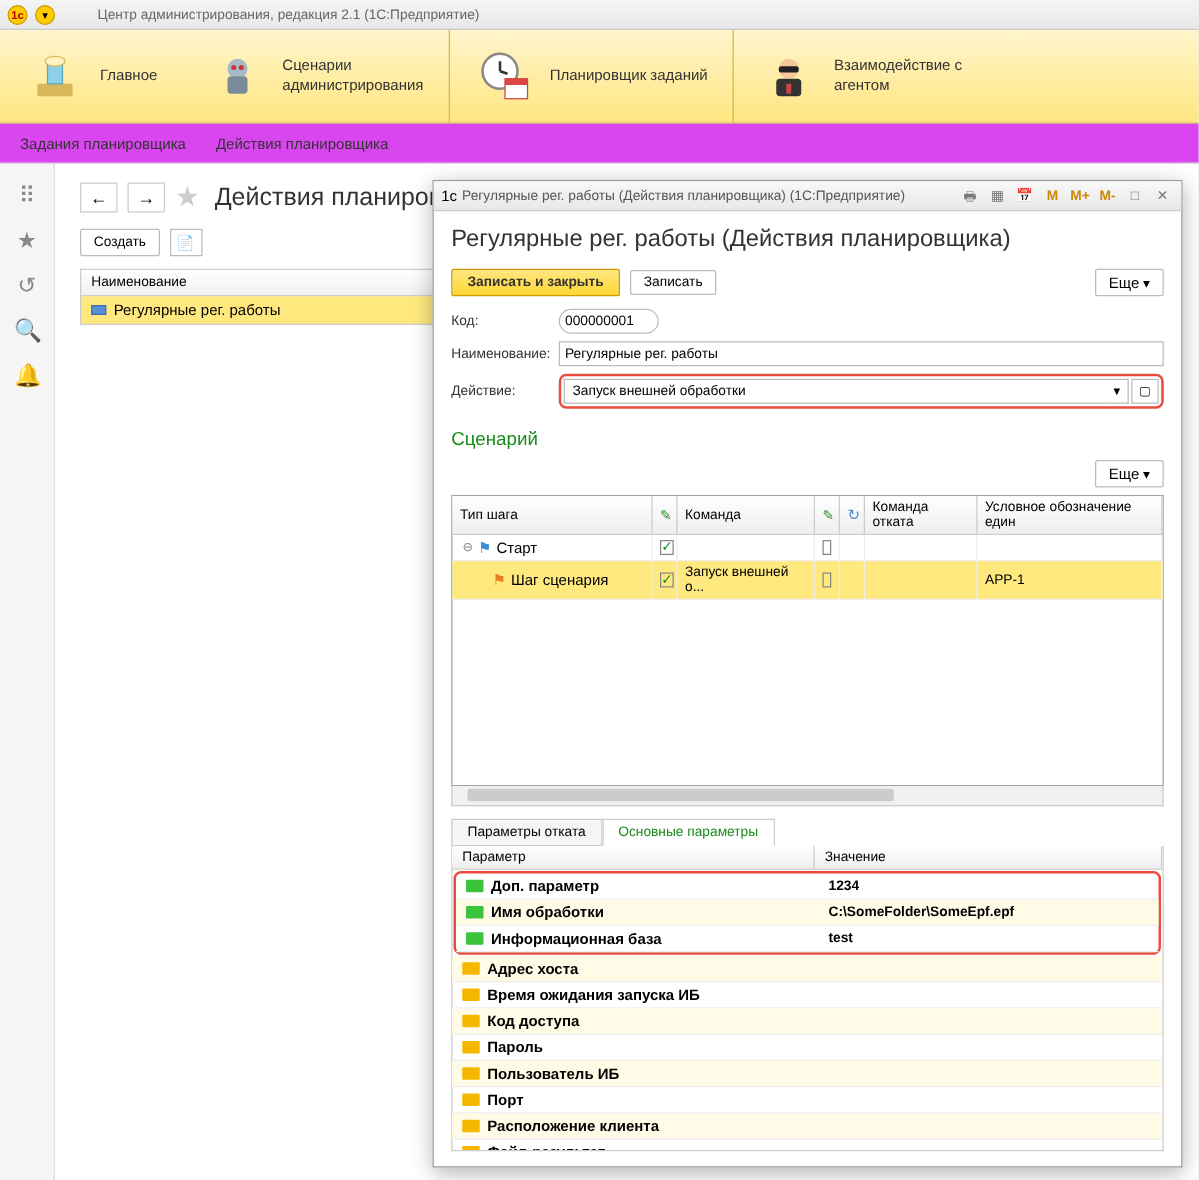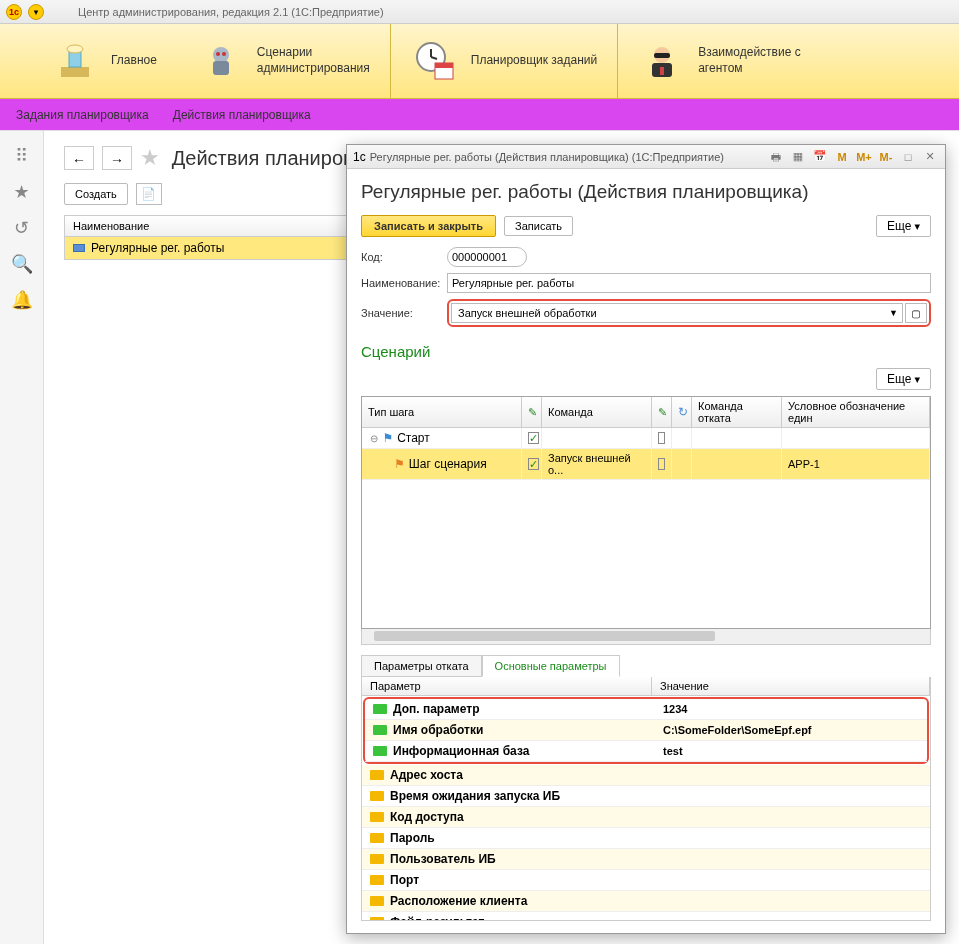--- a/index.html
+++ b/index.html
@@ -3,21 +3,21 @@
 <meta charset="utf-8">
 <style>
 * { box-sizing: border-box; margin: 0; padding: 0; font-family: Arial, sans-serif; font-size: 12px; }
 body { background: #e8e8e8; width: 959px; height: 944px; overflow: hidden; position: relative; }
 
 .titlebar { height: 24px; background: linear-gradient(#f5f5f5,#e8e8e8); border-bottom: 1px solid #ccc; display: flex; align-items: center; padding: 0 6px; gap: 6px; }
 .titlebar .logo { width: 16px; height: 16px; background: #ffcc00; border-radius: 8px; border: 1px solid #cc9900; font-size: 9px; text-align: center; line-height: 14px; color: #b00; font-weight: bold; }
 .titlebar .chev { width: 16px; height: 16px; background: #ffcc00; border-radius: 8px; border: 1px solid #cc9900; font-size: 9px; text-align: center; line-height: 14px; }
 .titlebar .title { color: #666; font-size: 11px; padding-left: 28px; }
 
-.ribbon { height: 75px; background: linear-gradient(#fff5cc,#ffe680); border-bottom: 1px solid #d4b840; display: flex; padding-left: 31px; }
+.ribbon { height: 75px; background: linear-gradient(#fff5cc,#ffe680); border-bottom: 1px solid #d4b840; display: flex; }
 .ribbon-item { display: flex; align-items: center; padding: 8px 20px; gap: 12px; cursor: pointer; }
 .ribbon-item.bordered { border-left: 1px solid #d4b840; border-right: 1px solid #d4b840; }
 .ribbon-icon { width: 48px; height: 48px; display: flex; align-items: center; justify-content: center; }
 .ribbon-label { font-size: 12px; color: #333; line-height: 1.3; }
 
 .subnav { height: 32px; background: #d946ef; border-bottom: 1px solid #ddd; display: flex; align-items: center; padding: 0 16px; gap: 24px; }
 .subnav a { color: #333; font-size: 12px; cursor: pointer; }
 
 .main-area { position: relative; display: flex; height: calc(100% - 131px); }
 .sidebar { width: 44px; background: #f5f5f5; border-right: 1px solid #ddd; padding-top: 14px; display: flex; flex-direction: column; align-items: center; gap: 16px; }
@@ -213,21 +213,21 @@
     </div>
     <div class="form-row">
       <span class="form-label">Код:</span>
       <input class="form-input code" value="000000001" style="">
     </div>
     <div class="form-row">
       <span class="form-label">Наименование:</span>
       <input class="form-input full" value="Регулярные рег. работы" style="">
     </div>
     <div class="action-row">
-      <span class="form-label">Значение:</span>
+      <span class="form-label">Действие:</span>
       <div class="action-box">
         <input class="action-input" value="Запуск внешней обработки" style="">
         <button class="action-dd">▼</button>
         <button class="action-open">▢</button>
       </div>
     </div>
     <div class="section-title">Сценарий</div>
     <div class="more-right">
         <button class="btn"><span>Еще</span> ▾</button>
       </div>

